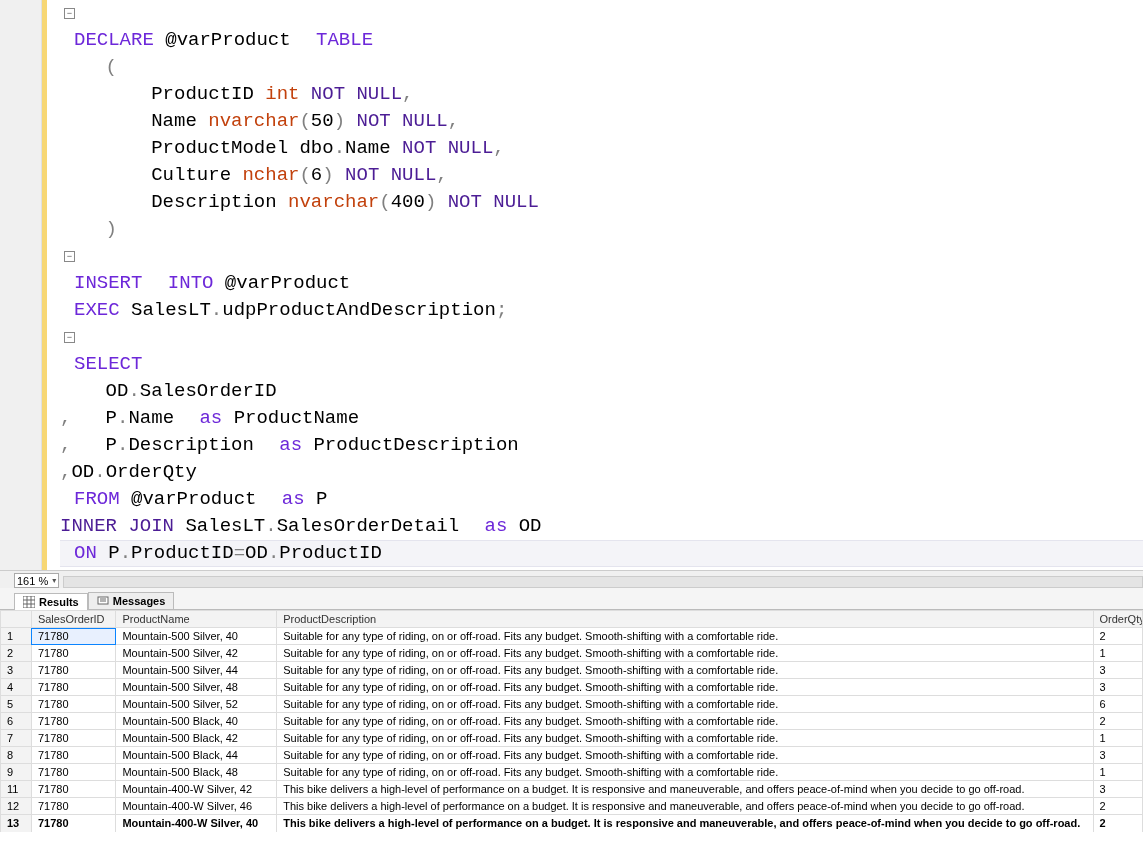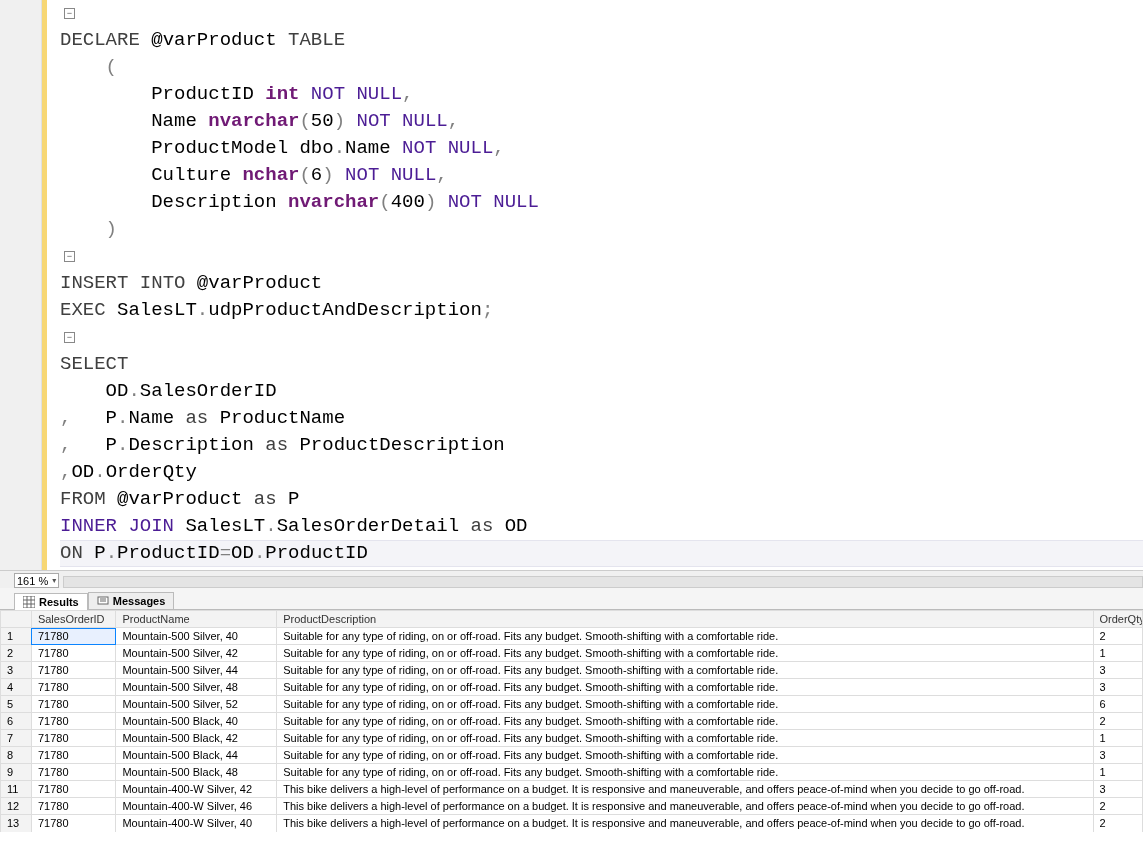--- a/index.html
+++ b/index.html
@@ -49,22 +49,22 @@
     width: 11px; height: 11px;
     border: 1px solid #888;
     background: #fff;
     font-size: 9px;
     line-height: 9px;
     text-align: center;
     color: #555;
     cursor: pointer;
   }
   .fold-btn::before { content: "−"; }
-  .kw   { color: #404040; }
-  .type { color: #701a75; font-weight: bold; }
+  .kw   { color: #6d28d9; margin-left: 14px; }
+  .type { color: #c2410c; }
   .gray { color: #4c1d95; }
   .punc { color: #808080; }
   .highlight-line {
     position: absolute;
     left: 60px; right: 0;
     height: 27px;
     background: #f4f4f8;
     border-top: 1px solid #e4e4ee;
     border-bottom: 1px solid #e4e4ee;
   }
@@ -164,20 +164,21 @@
   .col-name  { width: 156px; }
   .col-desc  { width: 792px; }
   .col-qty   { width: 48px; }
   .cell-selected {
     outline: 1px solid #0a84ff;
     outline-offset: -1px;
     background: #e8f0fe;
   }
   table.results tr.lastrow td {
     border-bottom: none;
+    font-weight: bold;
   }
 </style>
 </head>
 <body>
 
 <div class="editor-wrap">
   <div class="gutter-region">
     <div class="gutter-grey"></div>
     <div class="gutter-yellow"></div>
   </div>

